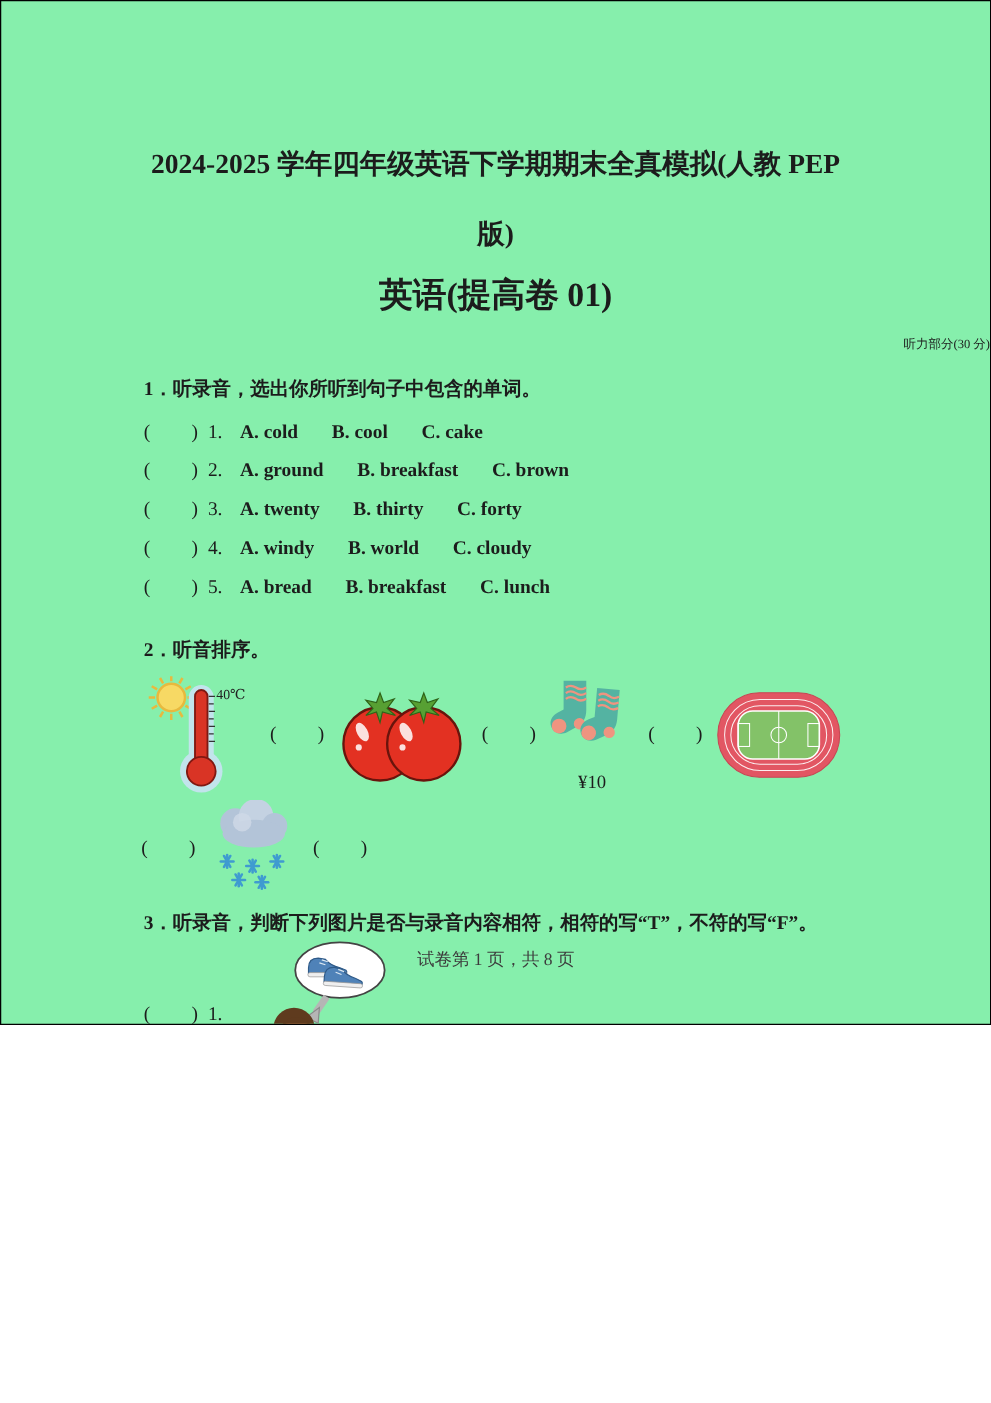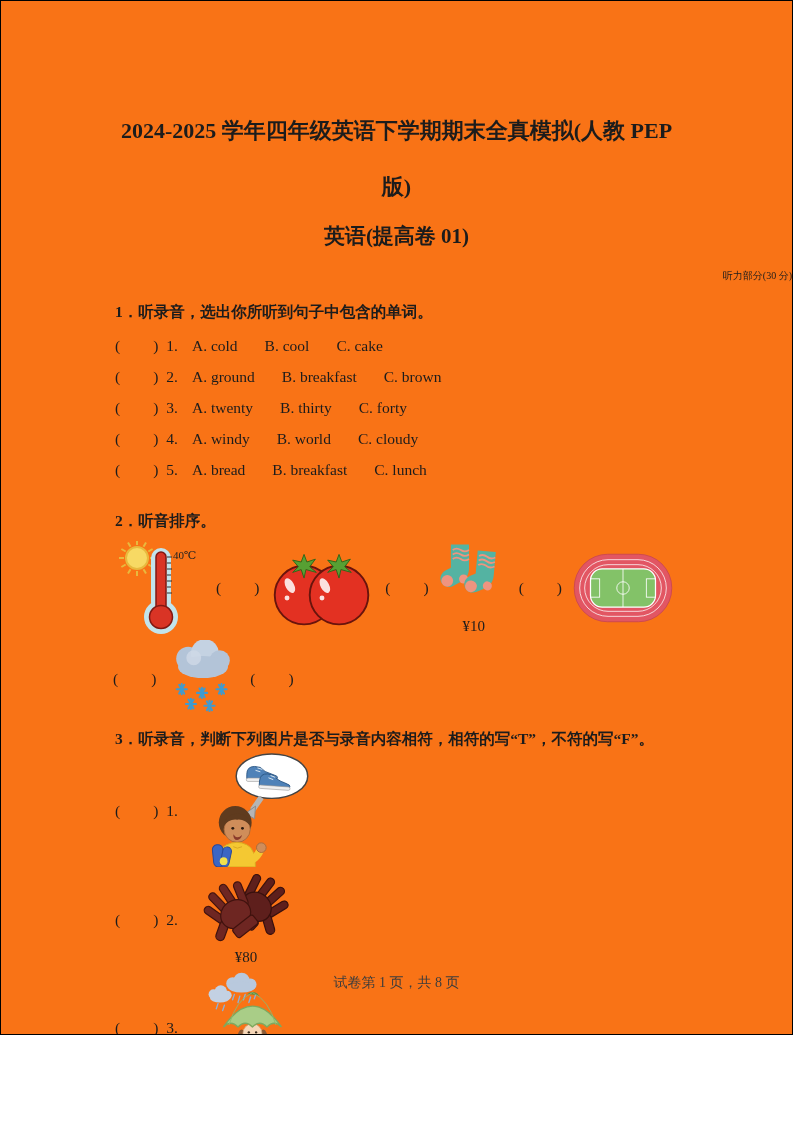--- a/index.html
+++ b/index.html
@@ -1,31 +1,31 @@
 <!DOCTYPE html>
 <html><head>
 <meta charset="utf-8">
 <style>
   html,body{margin:0;padding:0;background:#fff;}
   .page{
-    width:793px;height:1035px;position:relative;background:#f97316;
+    width:793px;height:820px;position:relative;background:#86efac;
     font-family:"Liberation Serif","DejaVu Serif",serif;color:#1c1c1c;
     border:1px solid #000;box-sizing:border-box;overflow:hidden;
   }
   .title-line{text-align:center;font-weight:bold;font-size:22px;line-height:28px;}
   .title-line1{margin-top:116px;}
   .title-line2{margin-top:28px;}
-  .subtitle{margin-top:22px;text-align:center;font-weight:bold;font-size:21px;line-height:26px;}
+  .subtitle{margin-top:22px;text-align:center;font-weight:bold;font-size:27px;line-height:26px;}
   .section-header{margin-top:17px;text-align:right;font-size:10px;line-height:20px;}
   .prompt{margin:15px 40px 0 114px;font-size:15.5px;line-height:21px;font-weight:bold;}
   .opt-row{display:flex;align-items:center;height:31px;margin-left:114px;font-size:15.5px;}
   .blank{white-space:nowrap;}
   .gap{display:inline-block;width:33px;}
   .num{margin:0 14px 0 8px;}
-  .opt{margin-right:27px;}
+  .opt{margin-right:27px;font-weight:bold;}
   .fig-row{display:flex;align-items:center;margin:9px 0 0 114px;}
   .fig-row .blank{margin:0 11px;font-size:15.5px;}
   .fig-col{display:flex;flex-direction:column;align-items:center;}
   .price{font-size:15px;line-height:18px;margin-top:1px;text-align:left;}
   .snow-row{display:flex;align-items:center;margin:4px 0 0 112px;font-size:15.5px;}
   .snow-row svg{margin:0 10px;}
   .q3-row{display:flex;align-items:center;margin-left:114px;font-size:15.5px;}
   .q3-row .figwrap{margin-left:8px;}
   .page-footer{position:absolute;bottom:42px;left:0;width:100%;text-align:center;
     font-size:14px;color:#3c3c3c;}

